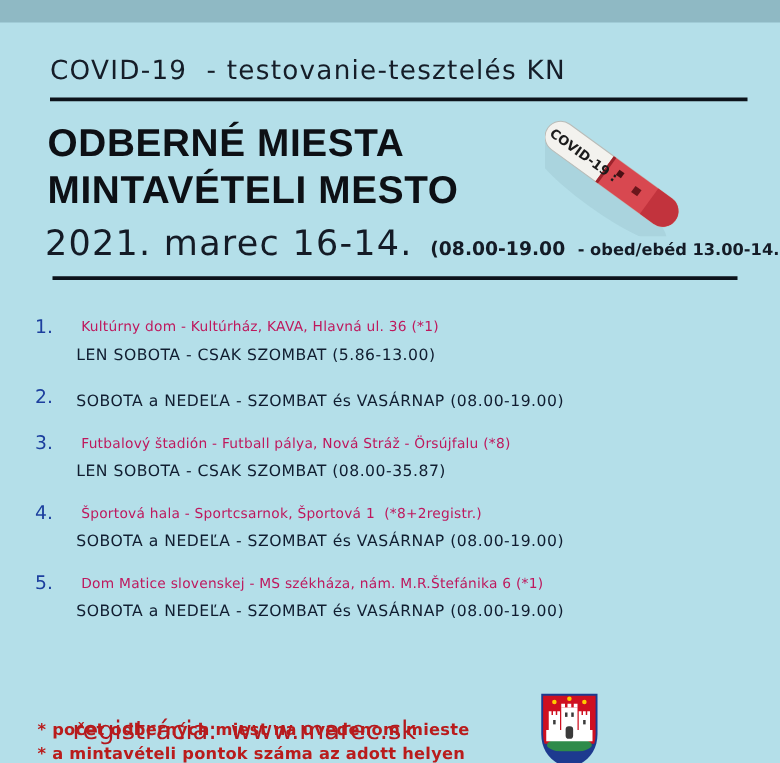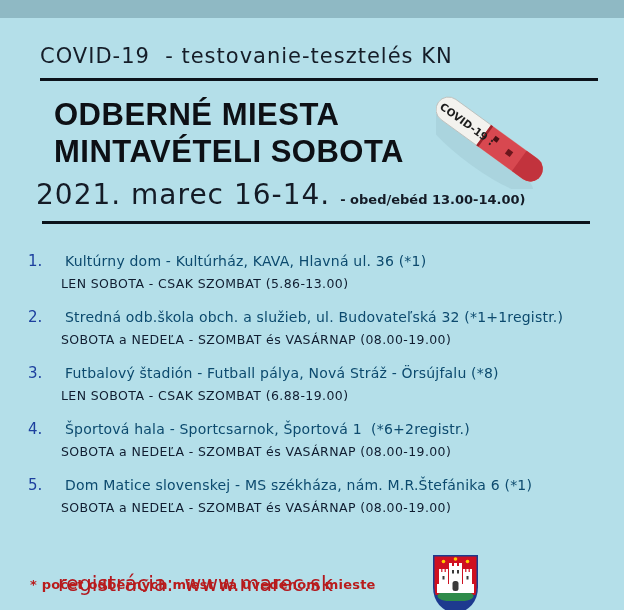--- a/index.html
+++ b/index.html
@@ -13,21 +13,21 @@
     margin:18px auto;
   }
   .header-title {
     position:absolute; left:40px; top:26px;
     font-size:21px; letter-spacing:1px;
     color:#151d28; white-space:pre;
   }
   .rule { position:absolute; background:#0c131b; height:3px; }
   .rule-1 { left:40px; top:60px; width:558px; }
   .rule-2 { left:42px; top:203px; width:548px; }
-  .title-block { position:absolute; left:54px; top:78px; }
+  .title-block { position:absolute; left:38px; top:78px; }
   .main-title {
     font-family:"Liberation Sans", sans-serif;
     font-weight:bold; font-size:31px; line-height:37px;
     color:#0d1015; letter-spacing:0.5px; white-space:pre;
   }
   .tube-wrap { position:absolute; left:436px; top:66px; width:170px; height:105px; }
   .date-row {
     position:absolute; left:36px; top:160px;
     display:flex; align-items:baseline; white-space:pre;
     color:#141b26;
@@ -36,22 +36,22 @@
   .date-hours { font-size:15px; font-weight:bold; margin-left:14px; }
   .date-lunch { font-size:13px; font-weight:bold; margin-left:10px; }
   .locations { position:absolute; left:0; top:234px; width:624px; }
   .loc-item { display:flex; padding-left:28px; margin-bottom:16px; }
   .loc-num {
     flex:none; width:37px; font-size:15px; line-height:19px;
     color:#1c3f9e;
   }
   .loc-body { flex:1; min-width:0; }
   .loc-title {
-    font-size:14px; line-height:19px; letter-spacing:0.2px;
-    color:#0c4a6e; white-space:pre;
+    font-size:11px; line-height:19px; letter-spacing:0.2px;
+    color:#be185d; white-space:pre;
   }
   .loc-sched {
     font-size:12.5px; line-height:17px; letter-spacing:0.4px;
     color:#101d30; margin-top:4px; margin-left:-4px; white-space:pre;
   }
   .reg-line {
     position:absolute; left:32px; top:530px;
     font-size:20.5px; color:#b2181e; white-space:pre;
   }
   .reg-url { color:#b2181e; text-decoration:none; margin-left:11px; cursor:pointer; }
@@ -71,93 +71,94 @@
 </head>
 <body>
 
 <div class="poster">
 
   <div class="header-title">COVID-19  - testovanie-tesztelés KN</div>
   <div class="rule rule-1"></div>
 
   <div class="title-block">
     <div class="main-title">ODBERNÉ MIESTA</div>
-    <div class="main-title">MINTAVÉTELI SOBOTA</div>
+    <div class="main-title">MINTAVÉTELI MESTO</div>
   </div>
 
   <div class="tube-wrap">
     <svg width="170" height="105" viewBox="0 0 170 105">
       <g transform="rotate(36 14 26)">
         <ellipse cx="63" cy="44" rx="66" ry="14" fill="#9fc9d4" opacity="0.5"></ellipse>
         <rect x="0" y="14" width="126" height="25" rx="12.5" fill="#f3f2ee" stroke="#b9bcb8" stroke-width="0.8"></rect>
         <path d="M56,14 h57.5 a12.5,12.5 0 0 1 0,25 H56 Z" fill="#d84850"></path>
         <path d="M100,14 h13.5 a12.5,12.5 0 0 1 0,25 H100 Z" fill="#c2333d"></path>
         <rect x="56" y="14" width="2.5" height="25" fill="#9c242c"></rect>
         <rect x="66" y="20" width="5" height="5" fill="#4a1014"></rect>
         <rect x="84" y="23" width="6" height="6" fill="#6b161c"></rect>
         <text x="4" y="31" font-family="DejaVu Sans, sans-serif" font-size="10.5" font-weight="bold" fill="#1c1c1c">COVID-19 :</text>
       </g>
     </svg>
   </div>
 
   <div class="date-row">
     <span class="date-main">2021. marec 16-14.</span>
+    <span class="date-hours">(08.00-19.00</span>
     <span class="date-lunch">- obed/ebéd 13.00-14.00)</span>
   </div>
   <div class="rule rule-2"></div>
 
   <div class="locations">
 
     <div class="loc-item">
       <span class="loc-num">1.</span>
       <div class="loc-body">
         <div class="loc-title">Kultúrny dom - Kultúrház, KAVA, Hlavná ul. 36 (*1)</div>
         <div class="loc-sched">LEN SOBOTA - CSAK SZOMBAT (5.86-13.00)</div>
       </div>
     </div>
 
     <div class="loc-item">
       <span class="loc-num">2.</span>
       <div class="loc-body">
-        <div class="loc-title">Stredná odb.škola obch. a služieb, ul. Budovateľská 32 (*1+1registr.)</div>
         <div class="loc-sched">SOBOTA a NEDEĽA - SZOMBAT és VASÁRNAP (08.00-19.00)</div>
       </div>
     </div>
 
     <div class="loc-item">
       <span class="loc-num">3.</span>
       <div class="loc-body">
         <div class="loc-title">Futbalový štadión - Futball pálya, Nová Stráž - Örsújfalu (*8)</div>
-        <div class="loc-sched">LEN SOBOTA - CSAK SZOMBAT (6.88-19.00)</div>
+        <div class="loc-sched">LEN SOBOTA - CSAK SZOMBAT (08.00-35.87)</div>
       </div>
     </div>
 
     <div class="loc-item">
       <span class="loc-num">4.</span>
       <div class="loc-body">
-        <div class="loc-title">Športová hala - Sportcsarnok, Športová 1  (*6+2registr.)</div>
+        <div class="loc-title">Športová hala - Sportcsarnok, Športová 1  (*8+2registr.)</div>
         <div class="loc-sched">SOBOTA a NEDEĽA - SZOMBAT és VASÁRNAP (08.00-19.00)</div>
       </div>
     </div>
 
     <div class="loc-item">
       <span class="loc-num">5.</span>
       <div class="loc-body">
         <div class="loc-title">Dom Matice slovenskej - MS székháza, nám. M.R.Štefánika 6 (*1)</div>
         <div class="loc-sched">SOBOTA a NEDEĽA - SZOMBAT és VASÁRNAP (08.00-19.00)</div>
       </div>
     </div>
 
   </div>
 
   <div class="reg-line">
     <span>registrácia:</span><a class="reg-url">www.marec.sk</a>
   </div>
 
   <div class="note note-sk">* počet odberných miest na uvedenom mieste</div>
+  <div class="note note-hu">* a mintavételi pontok száma az adott helyen</div>
 
   <div class="coat-wrap">
     <svg width="47" height="62" viewBox="0 0 47 62">
       <defs>
         <clipPath id="shieldclip">
           <path d="M2.5,2.5 H44.5 V33 C44.5,47 36,55.5 23.5,59.5 C11,55.5 2.5,47 2.5,33 Z"></path>
         </clipPath>
       </defs>
       <path d="M1,1 H46 V33 C46,48 37,56.5 23.5,61 C10,56.5 1,48 1,33 Z" fill="#1d3a8f"></path>
       <g clip-path="url(#shieldclip)">

